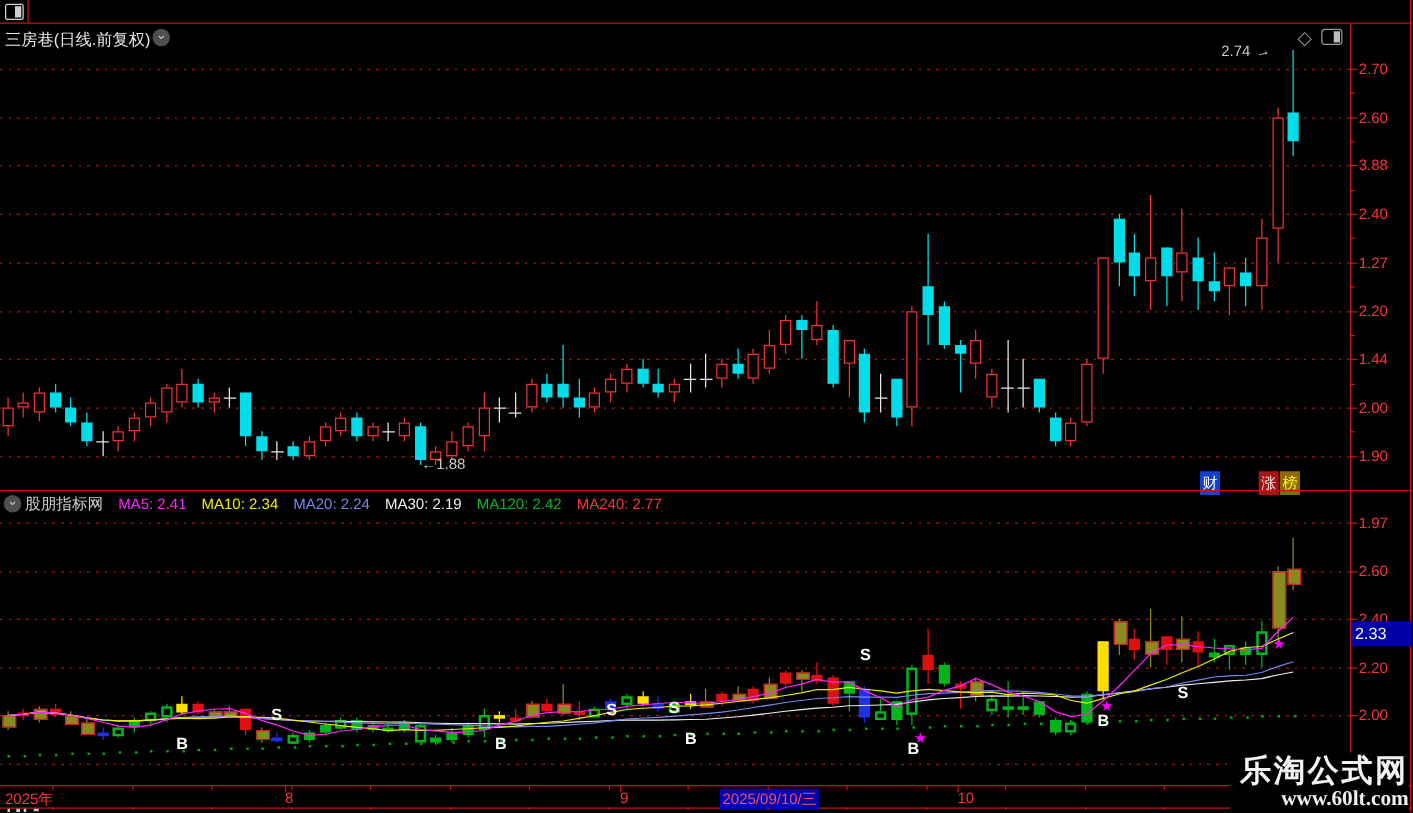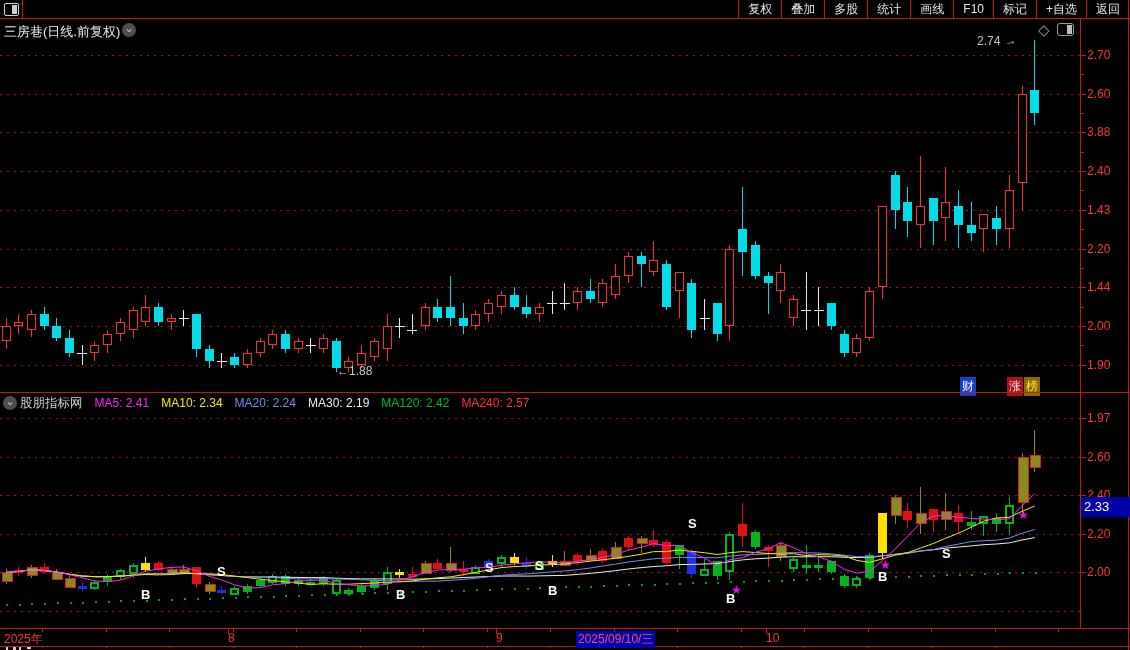--- a/index.html
+++ b/index.html
@@ -69,31 +69,20 @@
 </head>
 <body>
 
 <div id="app">
 
   <div id="toolbar">
     <div id="tb-icon">
         <div class="glyph">
           <i></i>
         </div>
-      </div>
-    <div id="tb-right">
-        <span class="tb-act">复权</span>
-        <span class="tb-act">叠加</span>
-        <span class="tb-act">多股</span>
-        <span class="tb-act">统计</span>
-        <span class="tb-act">画线</span>
-        <span class="tb-act">F10</span>
-        <span class="tb-act">标记</span>
-        <span class="tb-act">+自选</span>
-        <span class="tb-act">返回</span>
       </div>
   </div>
 
   <div id="title-row">
     <span id="stock-title">三房巷(日线.前复权)</span>
     <span class="circ-chevron" id="title-chevron" style="left:122px;top:4px;">⌄</span>
   </div>
   <span id="diamond-ico">◇</span>
   <span id="panel-ico">
       <i></i>
@@ -282,21 +271,21 @@
       <div class="tick" style="left: 1080px; top: 74.3px; width: 4px;"></div>
       <div class="axlabel" style="top: 86.7px;">2.60</div>
       <div class="tick" style="left: 1080px; top: 93.7px; width: 6px;"></div>
       <div class="tick" style="left: 1080px; top: 113px; width: 4px;"></div>
       <div class="axlabel" style="top: 125.4px;">3.88</div>
       <div class="tick" style="left: 1080px; top: 132.4px; width: 6px;"></div>
       <div class="tick" style="left: 1080px; top: 151.7px; width: 4px;"></div>
       <div class="axlabel" style="top: 164.1px;">2.40</div>
       <div class="tick" style="left: 1080px; top: 171.1px; width: 6px;"></div>
       <div class="tick" style="left: 1080px; top: 190.4px; width: 4px;"></div>
-      <div class="axlabel" style="top: 202.8px;">1.43</div>
+      <div class="axlabel" style="top: 202.8px;">1.27</div>
       <div class="tick" style="left: 1080px; top: 209.8px; width: 6px;"></div>
       <div class="tick" style="left: 1080px; top: 229.1px; width: 4px;"></div>
       <div class="axlabel" style="top: 241.5px;">2.20</div>
       <div class="tick" style="left: 1080px; top: 248.5px; width: 6px;"></div>
       <div class="tick" style="left: 1080px; top: 267.8px; width: 4px;"></div>
       <div class="axlabel" style="top: 280.2px;">1.44</div>
       <div class="tick" style="left: 1080px; top: 287.2px; width: 6px;"></div>
       <div class="tick" style="left: 1080px; top: 306.5px; width: 4px;"></div>
       <div class="axlabel" style="top: 318.9px;">2.00</div>
       <div class="tick" style="left: 1080px; top: 325.9px; width: 6px;"></div>
@@ -316,21 +305,21 @@
 
   <div id="ind-header">
     <span class="circ-chevron" style="position:absolute;left:3px;top:1px;">⌄</span>
     <span id="ind-name">股朋指标网</span>
     <span id="ma-list" style="display:flex;gap:12px;">
         <span class="ma-item" style="color: rgb(255, 34, 255);">MA5: 2.41</span>
         <span class="ma-item" style="color: rgb(238, 238, 0);">MA10: 2.34</span>
         <span class="ma-item" style="color: rgb(119, 136, 238);">MA20: 2.24</span>
         <span class="ma-item" style="color: rgb(238, 238, 238);">MA30: 2.19</span>
         <span class="ma-item" style="color: rgb(0, 187, 34);">MA120: 2.42</span>
-        <span class="ma-item" style="color: rgb(255, 51, 51);">MA240: 2.57</span>
+        <span class="ma-item" style="color: rgb(255, 51, 51);">MA240: 2.77</span>
       </span>
   </div>
 
   <div id="grid-sub">
       <div class="gridline" style="top: 418px;"></div>
       <div class="gridline" style="top: 456.6px;"></div>
       <div class="gridline" style="top: 495.2px;"></div>
       <div class="gridline" style="top: 533.8px;"></div>
       <div class="gridline" style="top: 572.4px;"></div>
       <div class="gridline" style="top: 611px;"></div>
@@ -665,13 +654,17 @@
       <div class="tl-tick" style="left: 550px; top: 0px; height: 2px; position: absolute;"></div>
       <div class="tl-tick" style="left: 614px; top: 0px; height: 2px; position: absolute;"></div>
       <div class="tl-tick" style="left: 677px; top: 0px; height: 2px; position: absolute;"></div>
       <div class="tl-tick" style="left: 741px; top: 0px; height: 2px; position: absolute;"></div>
       <div class="tl-tick" style="left: 804px; top: 0px; height: 2px; position: absolute;"></div>
       <div class="tl-tick" style="left: 868px; top: 0px; height: 2px; position: absolute;"></div>
       <div class="tl-tick" style="left: 931px; top: 0px; height: 2px; position: absolute;"></div>
       <div class="tl-tick" style="left: 995px; top: 0px; height: 2px; position: absolute;"></div>
     </div>
 
+  <div id="watermark">
+    <div id="wm1">乐淘公式网</div>
+    <div id="wm2">www.60lt.com</div>
+  </div>
 </div>
 
 </body></html>

